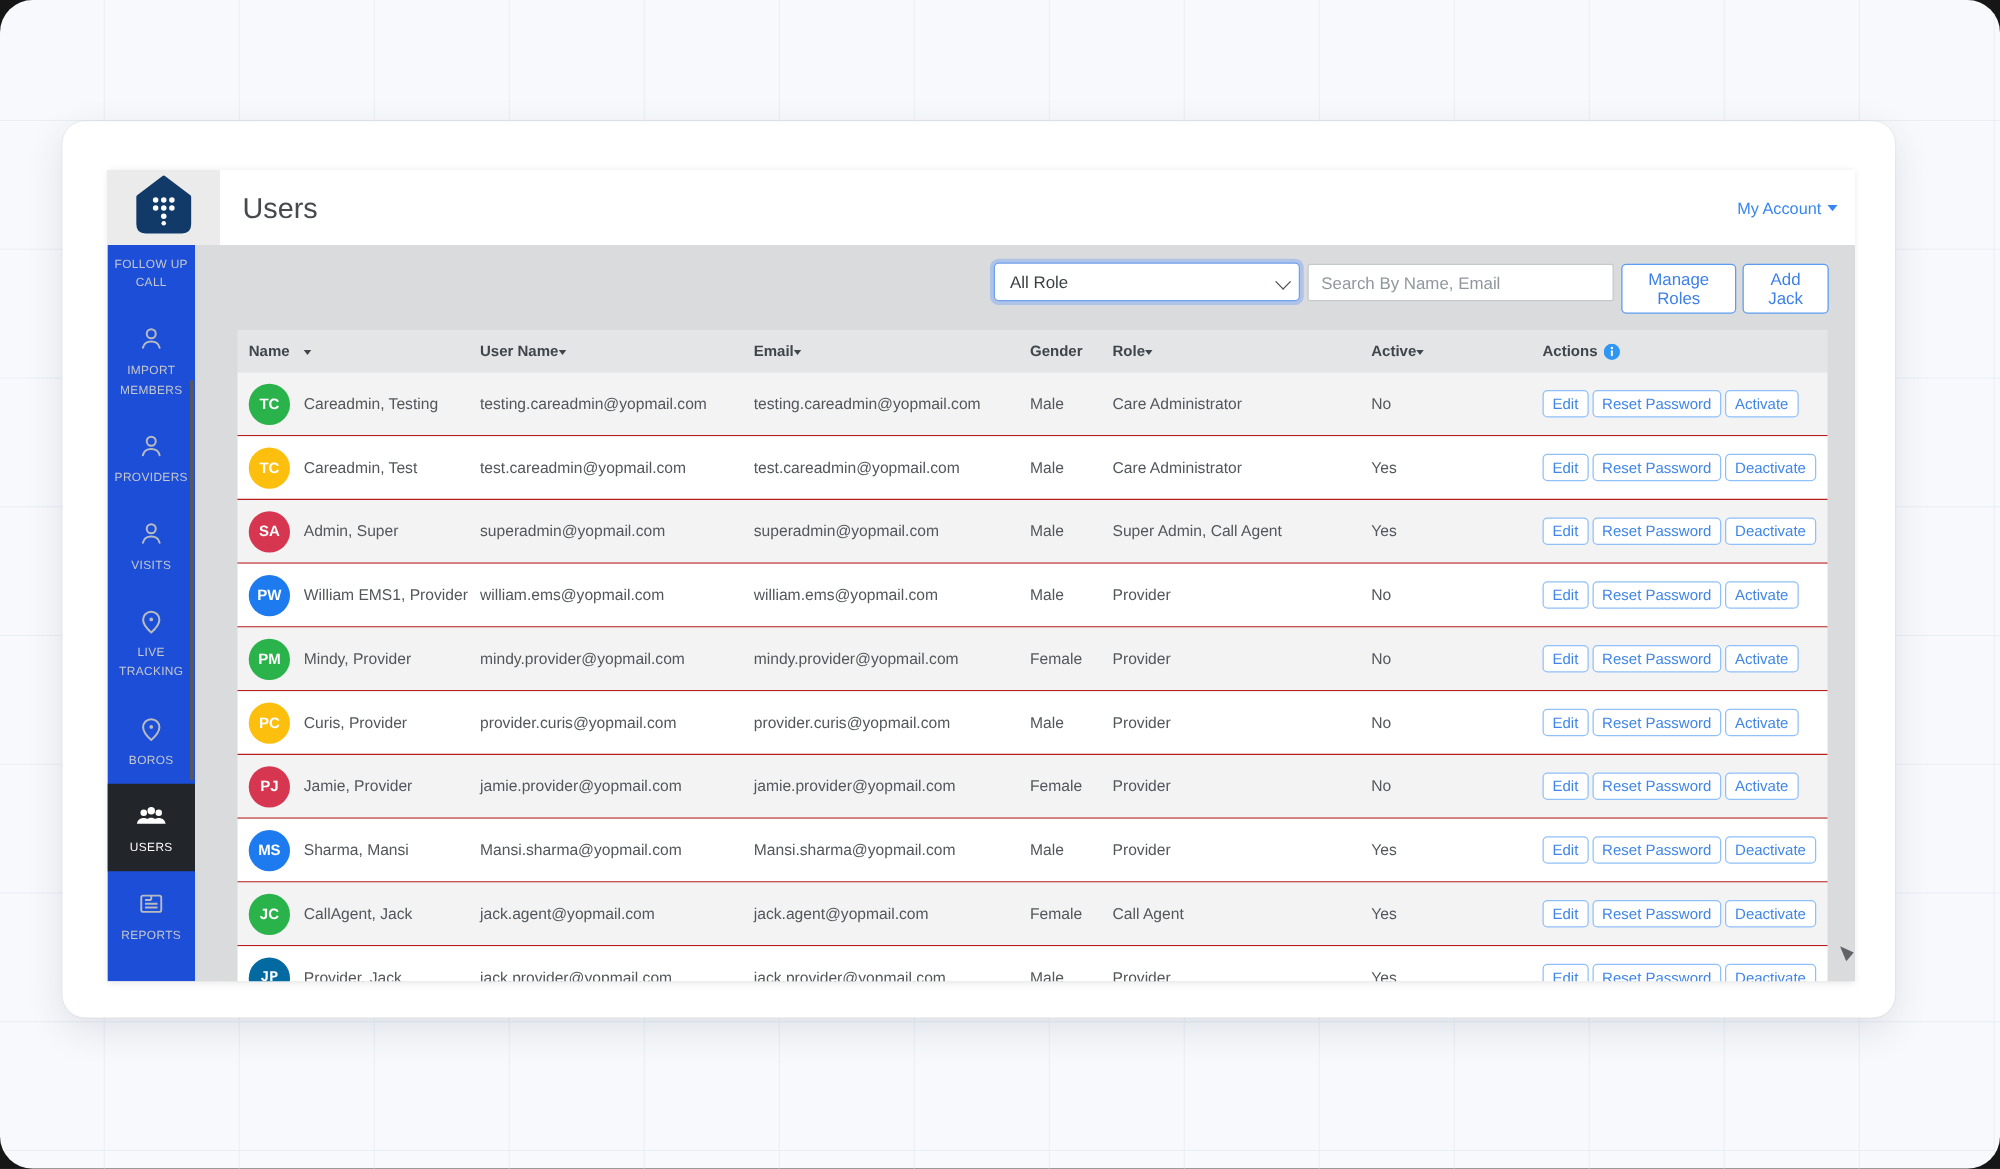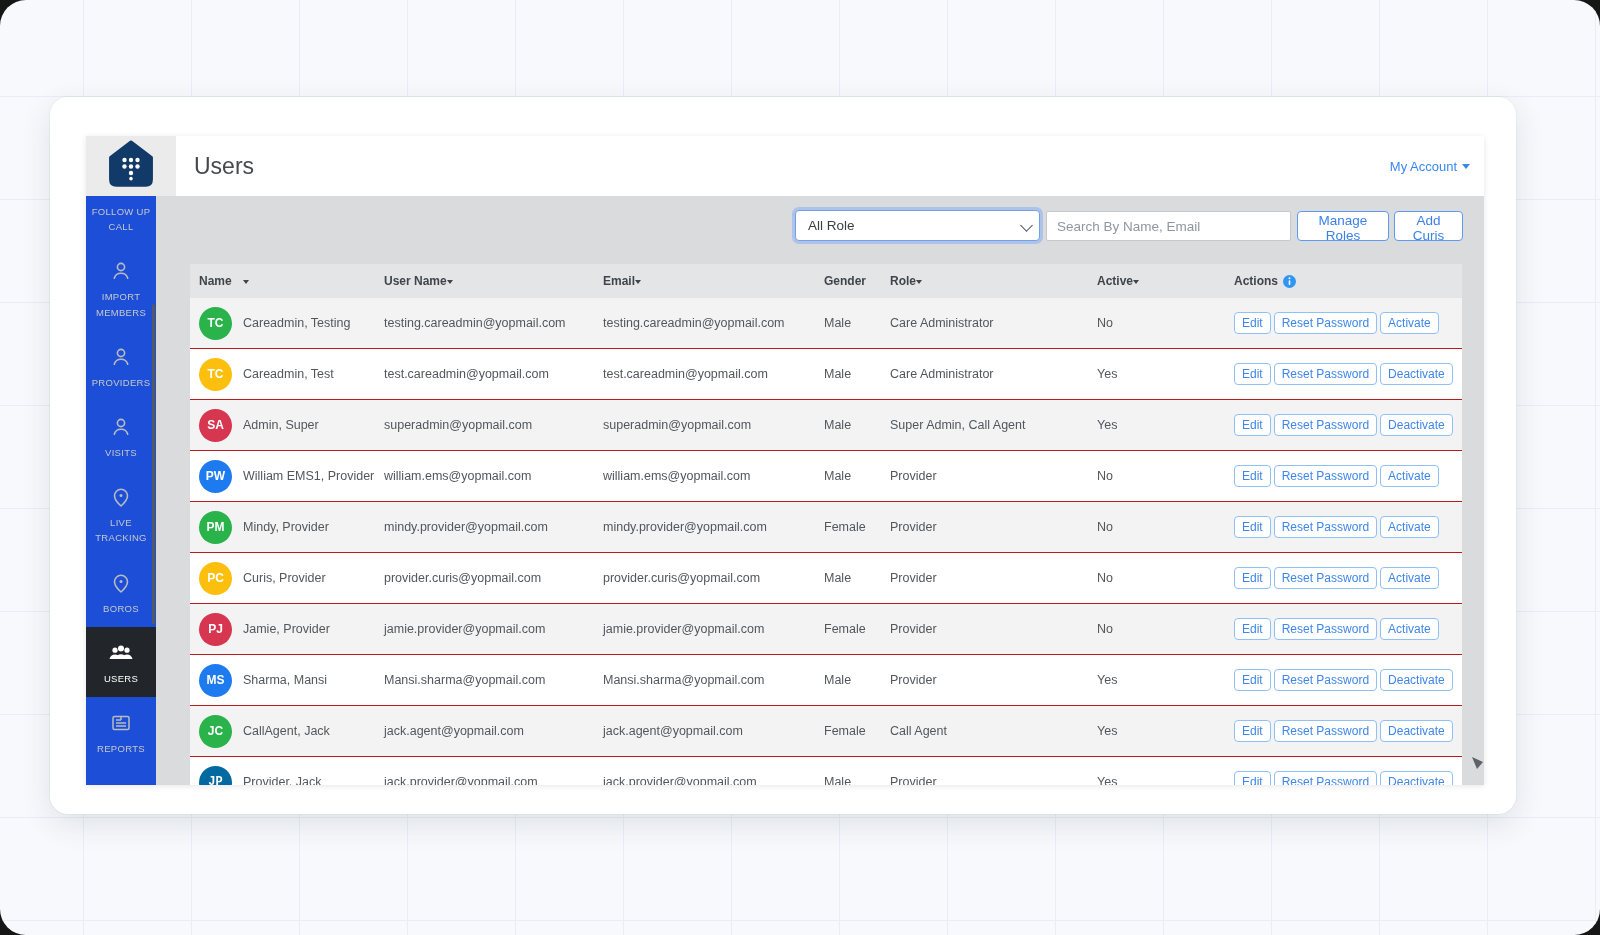--- a/index.html
+++ b/index.html
@@ -35,21 +35,21 @@
   .main{position:absolute;left:90px;top:60px;right:0;bottom:0;background:#d9dbdd;}
   .role-select{position:absolute;left:619px;top:14px;width:245px;height:31px;box-sizing:border-box;
      -webkit-appearance:none;appearance:none;background:#fff;border:1px solid #6fa2ee;border-radius:4px;
      box-shadow:0 0 0 3px rgba(96,150,250,.35);padding:0 12px;font-size:13.5px;color:#3a3f44;
      font-family:"Liberation Sans",sans-serif;}
   .select-chevron{position:absolute;left:846px;top:25px;width:8px;height:8px;border-right:1.8px solid #4a4f54;
      border-bottom:1.8px solid #4a4f54;transform:rotate(45deg);pointer-events:none;}
   .search-input{position:absolute;left:870px;top:15px;width:245px;height:30px;box-sizing:border-box;border:1px solid #c6c9cc;
      border-radius:2px;padding:0 10px;font-size:13.5px;color:#444;font-family:"Liberation Sans",sans-serif;}
   .search-input::placeholder{color:#8f979e;}
-  .btn-outline{position:absolute;top:15px;height:30px;box-sizing:border-box;background:#fff;border:1px solid #5b9bf0;
+  .btn-outline{position:absolute;top:15px;height:40px;box-sizing:border-box;background:#fff;border:1px solid #5b9bf0;
      color:#3c80e8;border-radius:4px;font-size:13.5px;cursor:pointer;font-family:"Liberation Sans",sans-serif;}
   .btn-manage{left:1121px;width:92px;}
   .btn-add{left:1218px;width:69px;}
 
   
   .table{position:absolute;left:14px;top:68px;width:1272px;}
   .thead{display:flex;align-items:center;height:34px;background:#e3e5e6;font-weight:700;font-size:12px;color:#3f454b;}
   .hcell{display:flex;align-items:center;gap:0;box-sizing:border-box;padding-right:8px;}
   .sort-caret{display:inline-block;width:0;height:0;border-left:3.5px solid transparent;border-right:3.5px solid transparent;border-top:4.5px solid #3f454b;margin-top:1px;}
   .row{display:flex;align-items:center;height:50px;background:#fff;border-bottom:1px solid #b91c1c;font-size:12.5px;color:#53575b;}
@@ -179,21 +179,21 @@
               </svg>
             </span>
           </div>
         </div>
 
       <div class="main">
         <select class="role-select"><option>All Role</option></select>
         <span class="select-chevron"></span>
         <input class="search-input" type="text" placeholder="Search By Name, Email" style="">
         <button class="btn-outline btn-manage">Manage Roles</button>
-        <button class="btn-outline btn-add">Add Curis</button>
+        <button class="btn-outline btn-add">Add Jack</button>
 
         <div class="table">
           <div class="thead">
               <div class="hcell c0">
                 <span>Name</span>
                 <span class="sort-caret"></span>
               </div>
               <div class="hcell c1">
                 <span>User Name</span>
                 <span class="sort-caret"></span>

